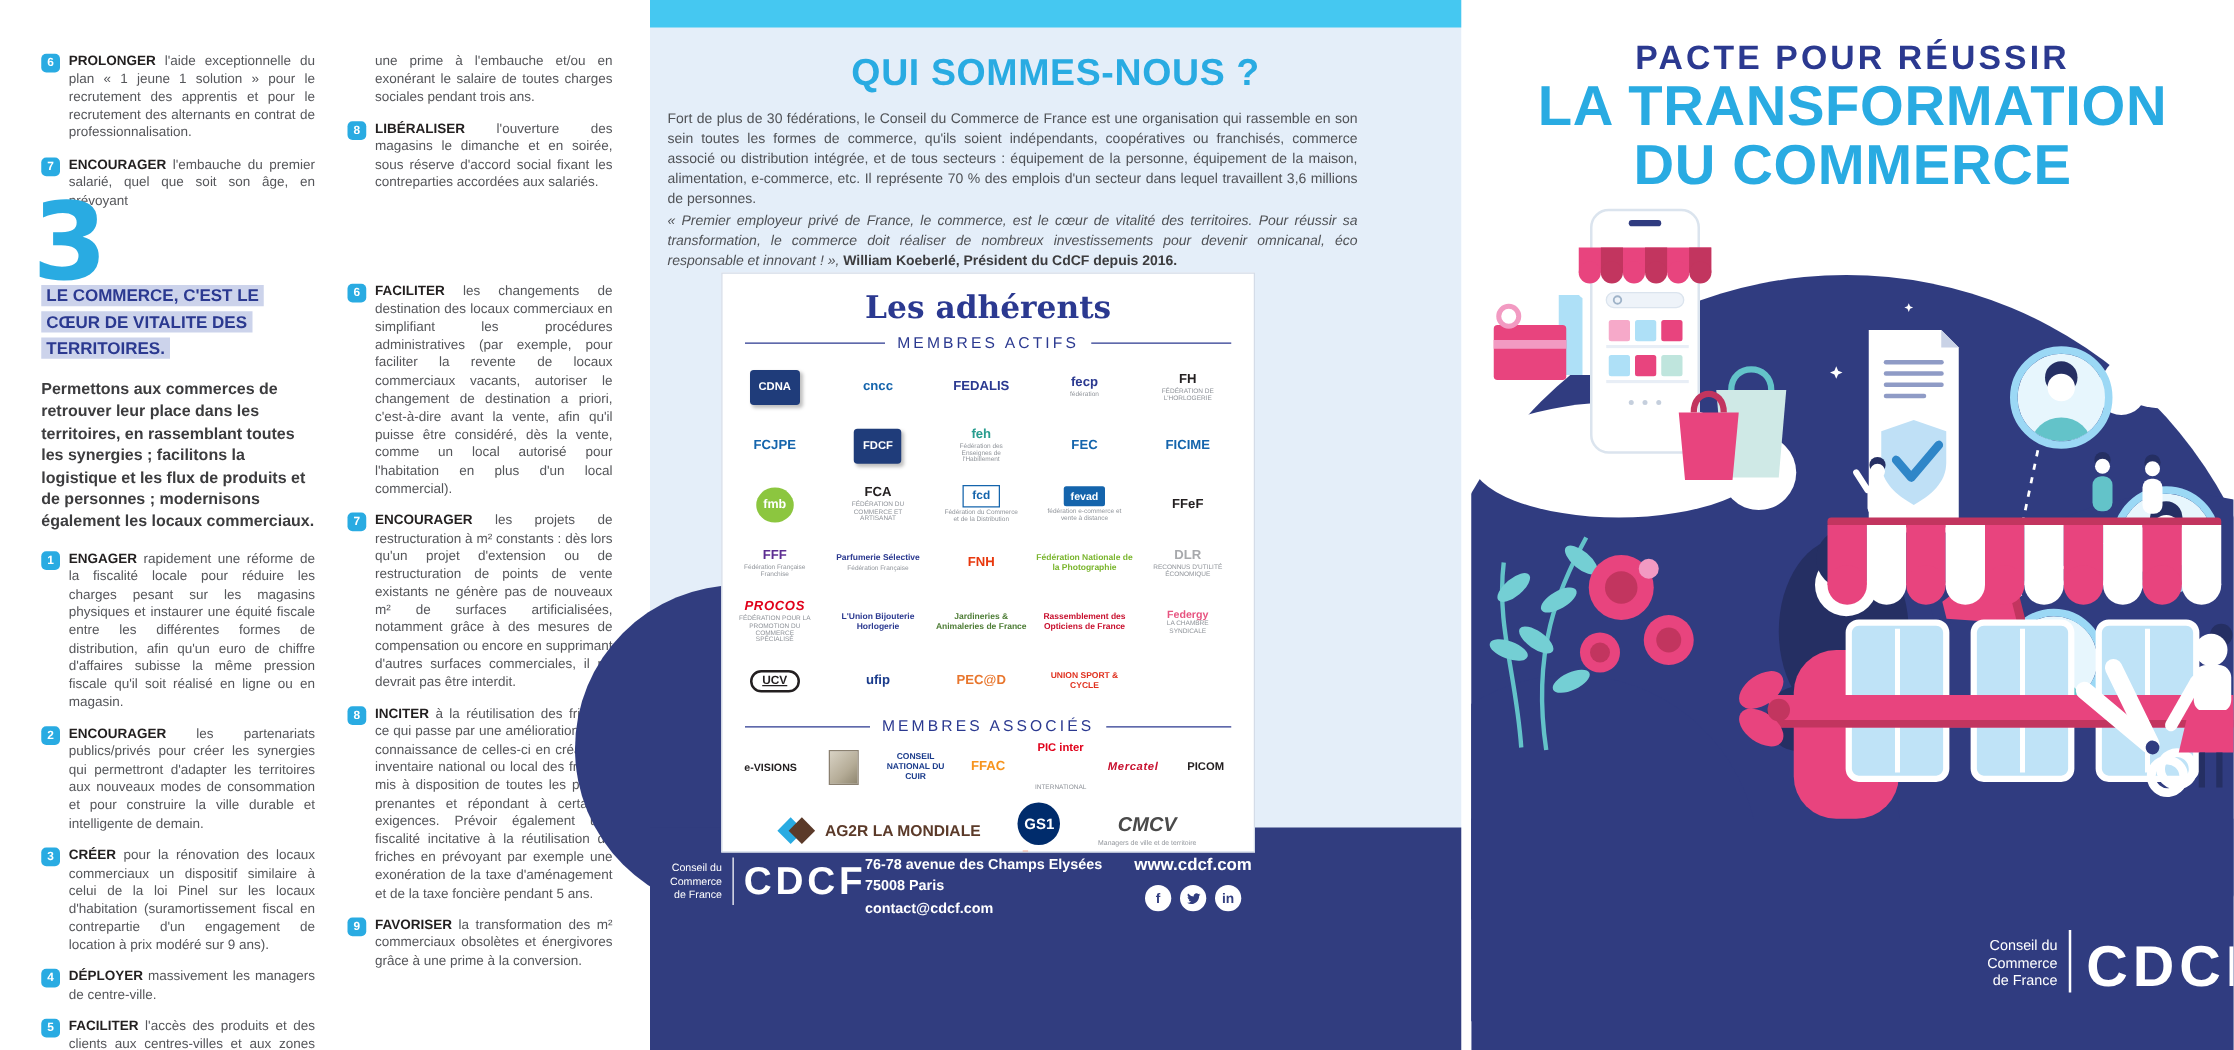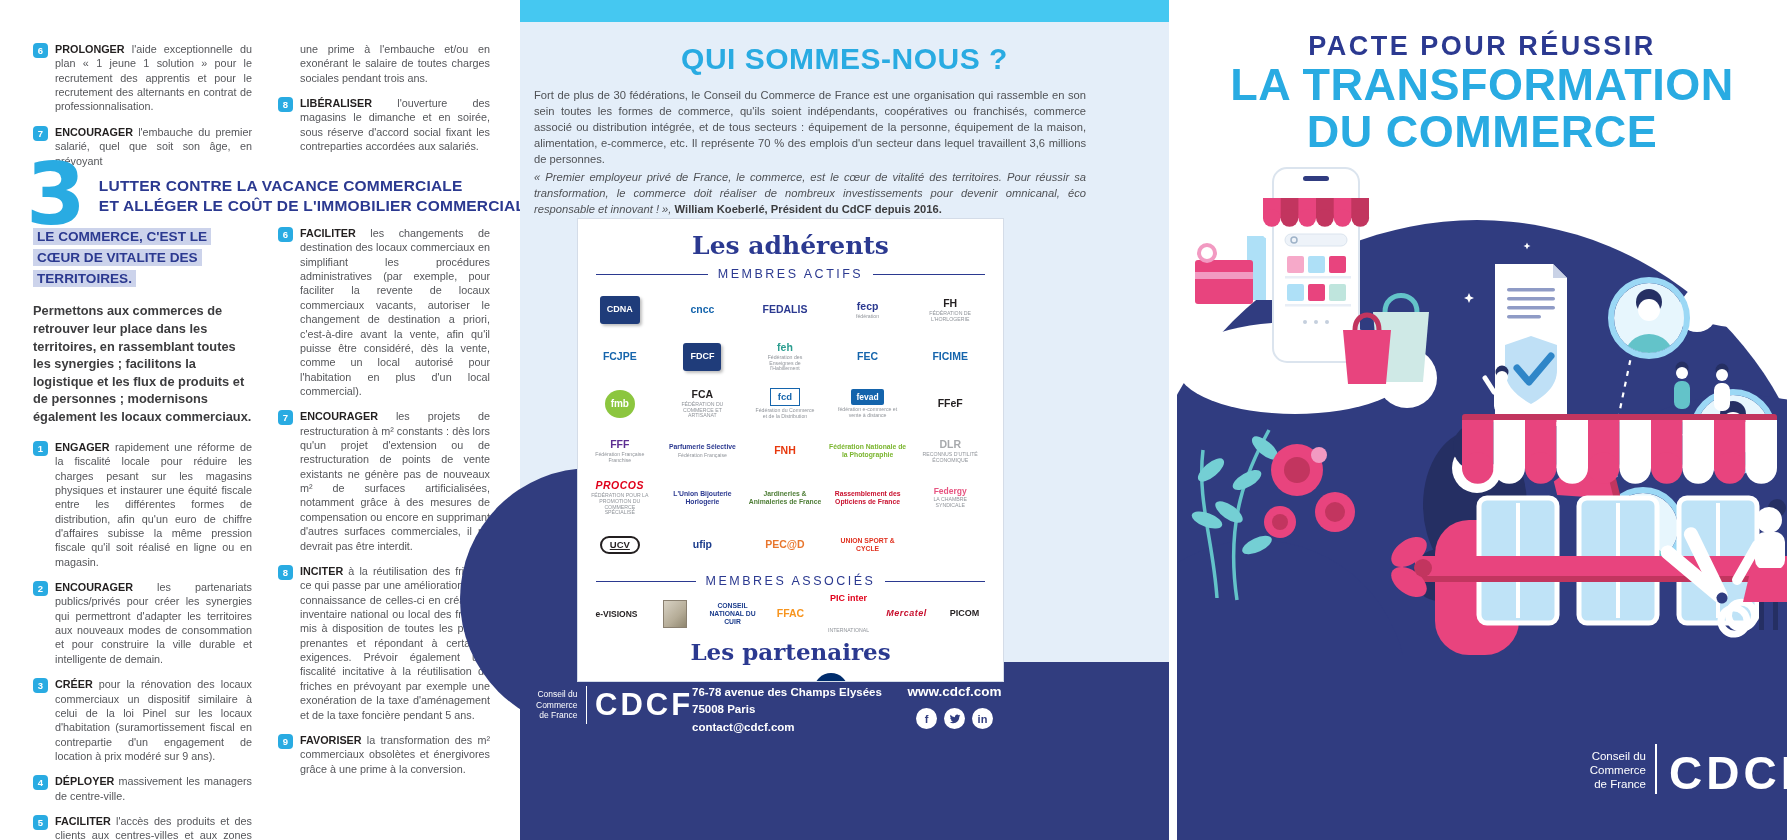--- a/index.html
+++ b/index.html
@@ -121,24 +121,20 @@
         <p class="itxt cont">une prime à l'embauche et/ou en exonérant le salaire de toutes charges sociales pendant trois ans.</p>
         <div class="item">
           <span class="badge">8</span>
           <p class="itxt"><strong>LIBÉRALISER</strong> <span>l'ouverture des magasins le dimanche et en soirée, sous réserve d'accord social fixant les contreparties accordées aux salariés.</span></p>
         </div>
       </div>
     </div>
 
     <div class="sec-head">
       <div class="sec-num">3</div>
-      <div class="sec-title">
-        <div>LUTTER CONTRE LA VACANCE COMMERCIALE</div>
-        <div>ET ALLÉGER LE COÛT DE L'IMMOBILIER COMMERCIAL</div>
-      </div>
     </div>
 
     <div class="cols sec-cols">
       <div class="col-a">
         <p class="hl-wrap"><span class="hl">LE COMMERCE, C'EST LE CŒUR DE VITALITE DES TERRITOIRES.</span></p>
         <p class="intro">Permettons aux commerces de retrouver leur place dans les territoires, en rassemblant toutes les synergies ; facilitons la logistique et les flux de produits et de personnes ; modernisons également les locaux commerciaux.</p>
 
         <div class="item">
           <span class="badge">1</span>
           <p class="itxt"><strong>ENGAGER</strong> <span>rapidement une réforme de la fiscalité locale pour réduire les charges pesant sur les magasins physiques et instaurer une équité fiscale entre les différentes formes de distribution, afin qu'un euro de chiffre d'affaires subisse la même pression fiscale qu'il soit réalisé en ligne ou en magasin.</span></p>
@@ -356,21 +352,20 @@
             <span class="sub">INTERNATIONAL</span>
           </div>
         <div class="logo italic" style="color: rgb(200, 16, 46);">
             <span class="lbl" style="font-size:9px">Mercatel</span>
           </div>
         <div class="logo" style="color: rgb(35, 31, 32);">
             <span class="lbl" style="font-size:9px">PICOM</span>
           </div>
       </div>
 
-      <h2 class="part-title">Les partenaires</h2>
       <div class="partners-row">
         <div class="partner ag2r" style="color: rgb(91, 58, 41);">
           <span class="diamonds">
               <i class="d1"></i>
               <i class="d2"></i>
             </span>
           <span class="lbl">AG2R LA MONDIALE</span>
         </div>
         <div class="partner gs1">
           <span class="circ">GS1</span>

